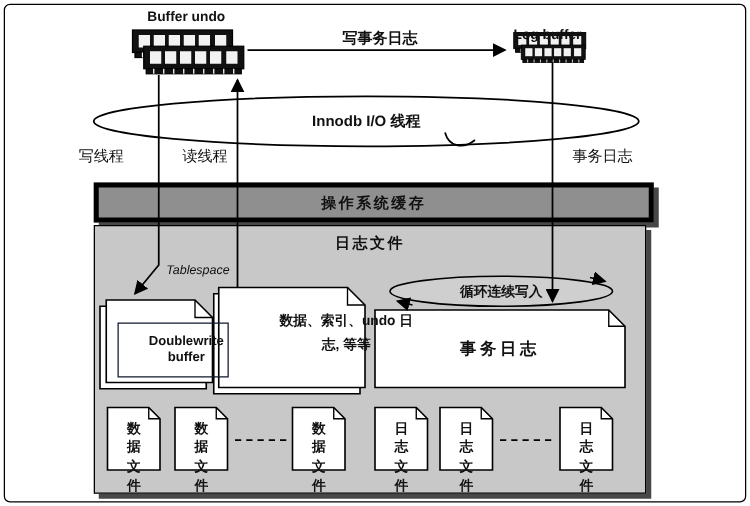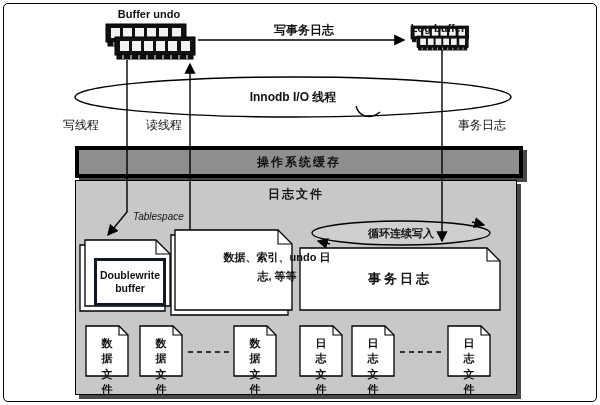--- a/index.html
+++ b/index.html
@@ -37,23 +37,23 @@
   .pin{stroke:#fff;stroke-width:1;}
   .label{position:absolute;color:#111;}
   .c{text-align:center;}
   .b{font-weight:bold;}
   .s11{font-size:11px;}
   .s12{font-size:12px;}
   .s10{font-size:10px;}
   .s13{font-size:13px;}
   .doc-label{line-height:1.4;padding:0 14px;box-sizing:border-box;}
   .dw-inner{
-    position:absolute;left:94px;top:258px;width:66px;height:42px;border:3px solid #0f172a;
+    position:absolute;left:94px;top:258px;width:66px;height:42px;border:1px solid #0f172a;
     display:flex;align-items:center;justify-content:center;text-align:center;
-    font-weight:bold;font-size:10.5px;line-height:1.25;
+    font-weight:bold;font-size:10.5px;line-height:1.25;padding-left:21px;
   }
 </style>
 </head>
 <body>
 
 <div class="stage">
 
   <div class="frame"></div>
 
   <div class="os-bar">

